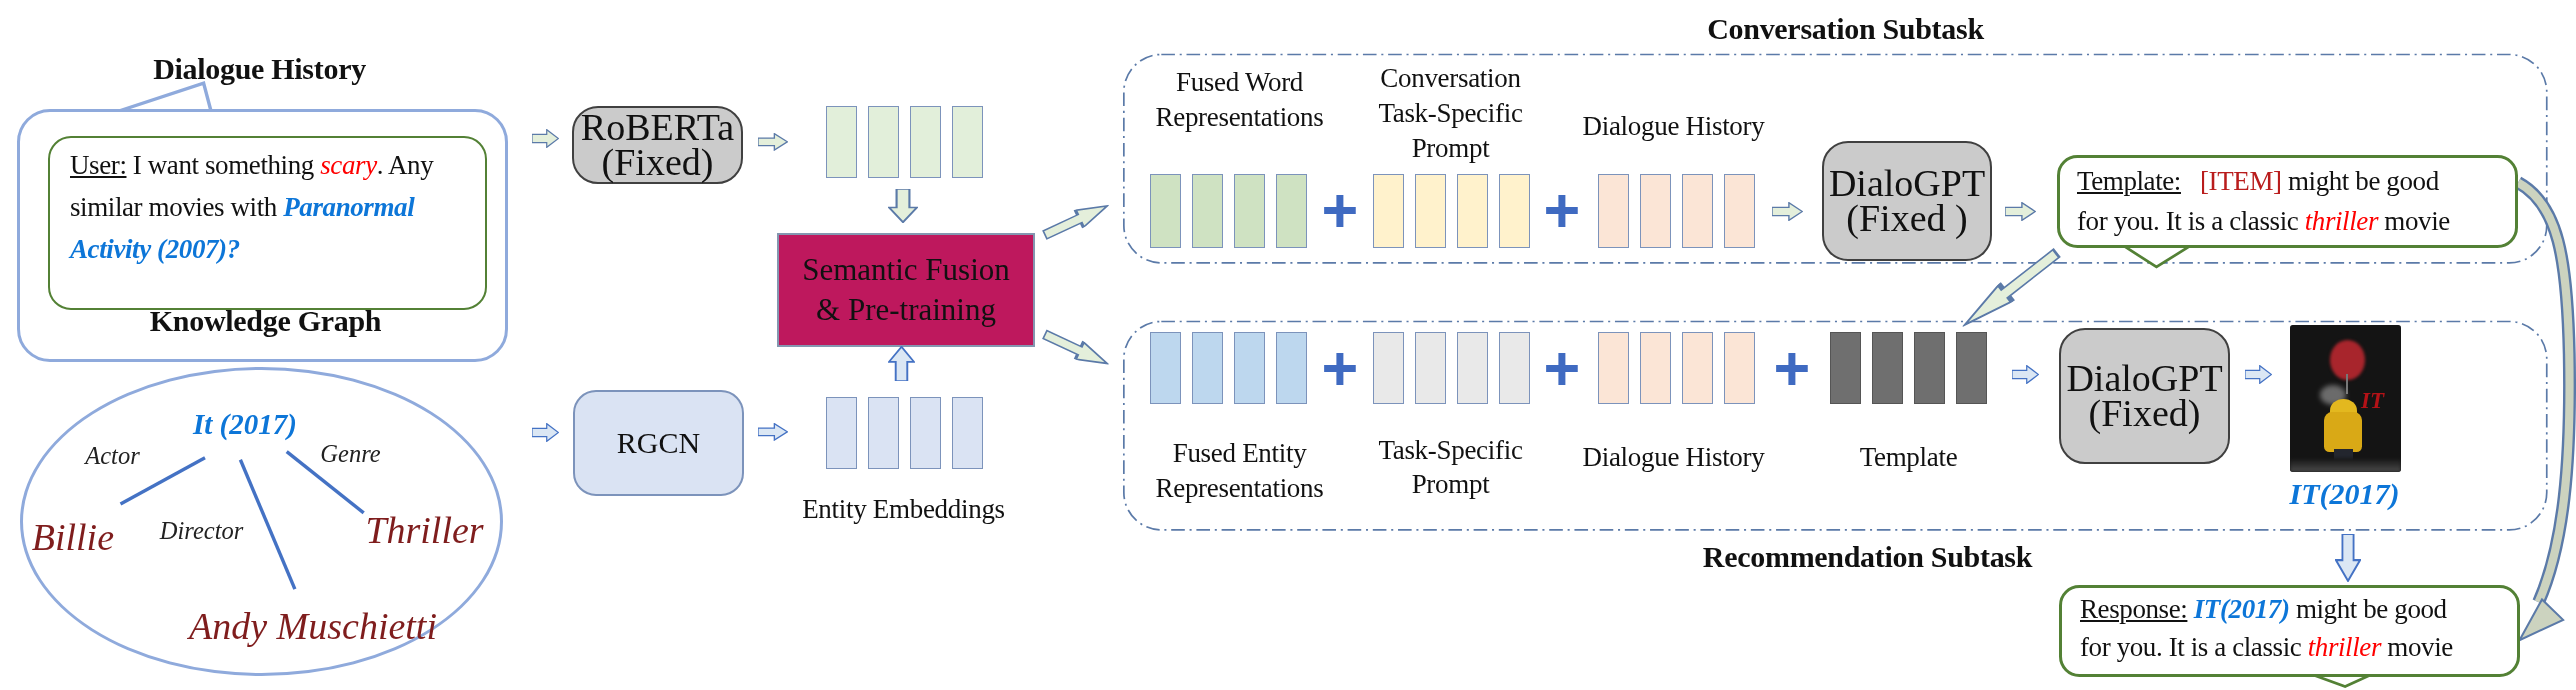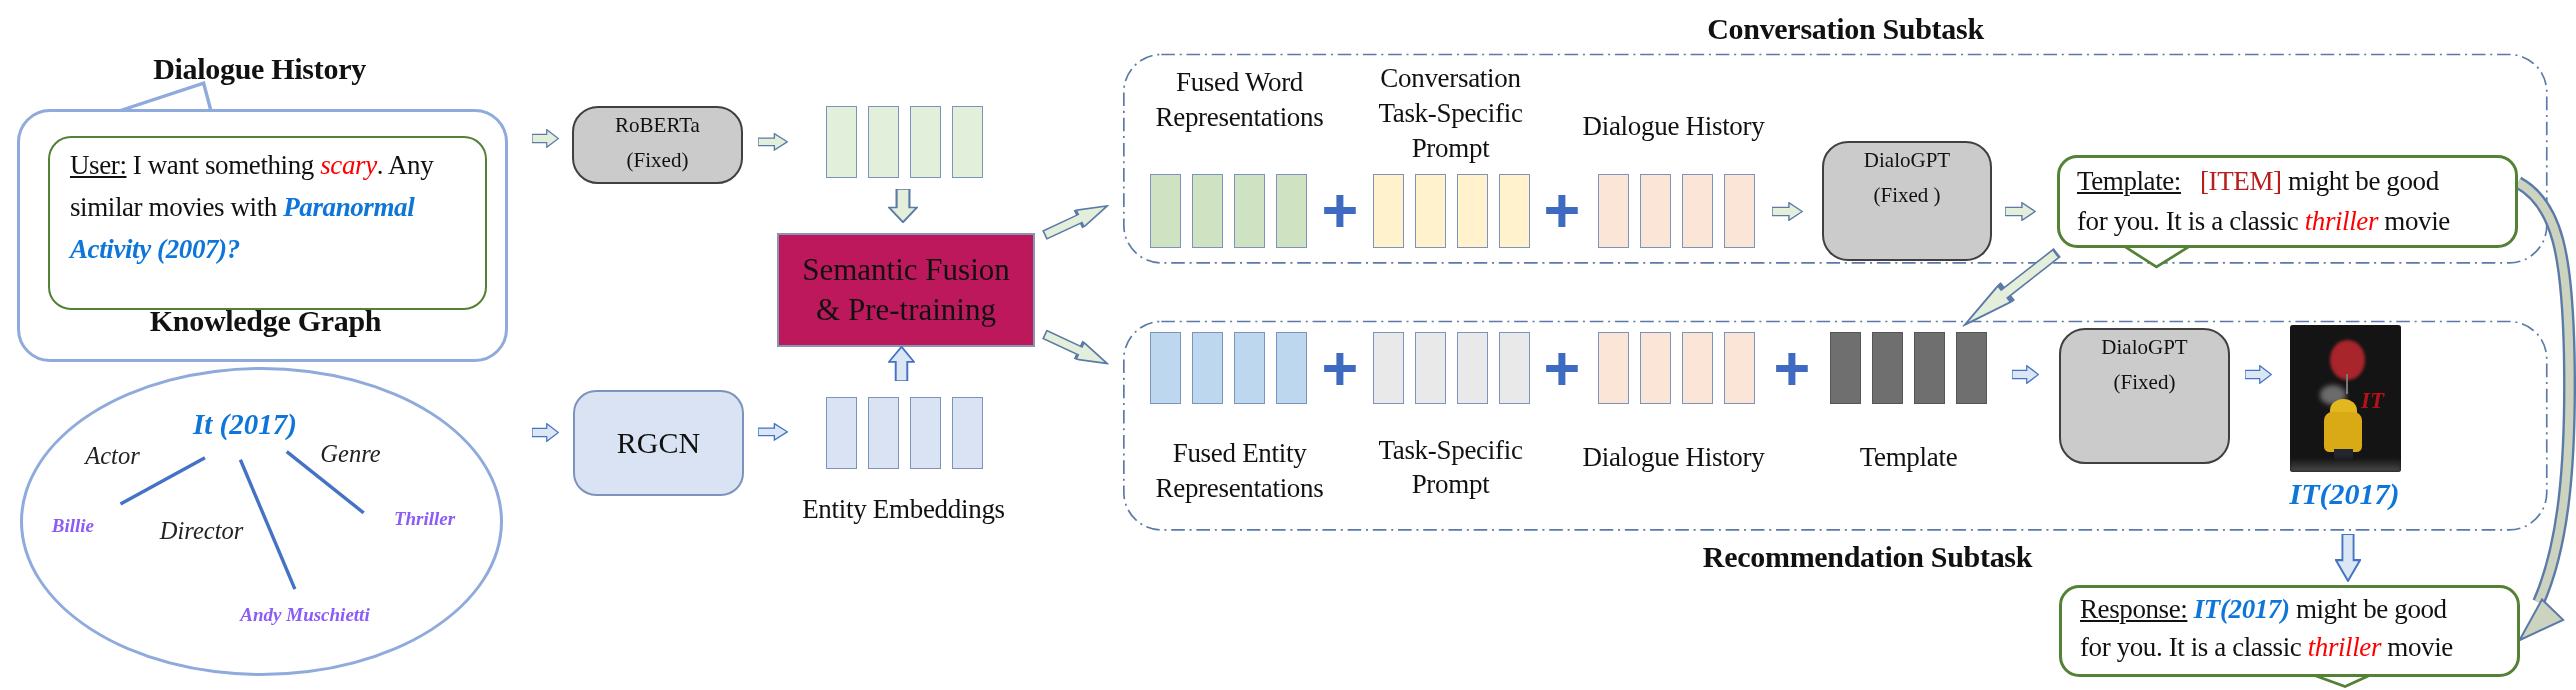--- a/index.html
+++ b/index.html
@@ -13,22 +13,22 @@
   .bubble{background:#fff;border-radius:23px;z-index:2;}
   .bubble.blue{border:3.4px solid #8faadc;}
   .bubble.green{border:2.7px solid #538135;}
   .rich{font-size:27px;line-height:42px;letter-spacing:-0.4px;white-space:pre-wrap;}
   .rich .ln{white-space:pre-wrap;}
   .seg-underline{text-decoration:underline;}
   .seg-blue-bolditalic{color:#0d76d8;font-weight:bold;font-style:italic;}
   .seg-blue-bold{color:#b91c1c;font-weight:normal;}
   .seg-red-bolditalic{color:#ff0000;font-weight:normal;font-style:italic;}
   .modelbox{background:#cbcbcb;border:2px solid #404040;border-radius:26px;display:flex;
-            flex-direction:column;align-items:center;justify-content:flex-start;
-            font-size:21px;line-height:35px;z-index:2;}
+            flex-direction:column;align-items:center;justify-content:center;
+            font-size:38px;line-height:35px;z-index:2;}
   .rgcnbox{background:#dae3f3;border:2px solid #7c93bb;border-radius:23px;display:flex;
            align-items:center;justify-content:center;font-size:30px;z-index:2;}
   .fusionbox{background:#be185d;border:2px solid #8496b0;display:flex;flex-direction:column;
              align-items:center;justify-content:center;font-size:31px;line-height:40px;z-index:2;}
   .bars{display:flex;gap:11px;z-index:2;}
   .bars .bar{width:31px;height:100%;border:1.7px solid #7c93bb;box-sizing:border-box;}
   .bars.c-wordemb .bar{background:#e2efda;}
   .bars.c-fusedword .bar{background:#cfe2c2;}
   .bars.c-yellow .bar{background:#fff2cc;}
   .bars.c-peach .bar{background:#fbe5d6;}
@@ -37,21 +37,21 @@
   .bars.c-gray .bar{background:#e9e9e9;}
   .bars.c-dark .bar{background:#6f6f6f;border-color:#555;}
   .plus{font-family:"Liberation Sans",sans-serif;font-weight:bold;font-size:63px;
         color:#3f6ac1;width:38px;text-align:center;line-height:63px;z-index:2;}
   .arrowbox{z-index:2;}
   .arrowbox svg{display:block;width:100%;height:100%;}
   .arr-green{fill:#e4efdb;stroke:#5b7aa8;stroke-width:2;}
   .arr-blue{fill:#dbe7f4;stroke:#4472c4;stroke-width:2;}
   .kg-node{white-space:nowrap;z-index:2;}
   .kg-it{color:#0d76d8;font-weight:bold;font-style:italic;font-size:29px;}
-  .kg-red{color:#8b5cf6;font-weight:bold;font-style:italic;font-size:19px;}
+  .kg-red{color:#7f1d1d;font-weight:normal;font-style:italic;font-size:38px;}
   .kg-rel{font-style:italic;font-size:24.5px;color:#222;}
   .poster{background:#141414;border-radius:2.7px;overflow:hidden;z-index:3;}
   .poster .balloon{position:absolute;left:40px;top:15px;width:35px;height:40px;border-radius:50%;
                    background:#a8252c;filter:blur(1.4px);}
   .poster .string{position:absolute;left:56px;top:49px;width:2px;height:20.4px;background:#777;filter:blur(0.7px);}
   .poster .face{position:absolute;left:30px;top:60px;width:26px;height:20.4px;border-radius:50%;
                 background:#9a9a9a;opacity:.65;filter:blur(2.7px);}
   .poster .it-mark{position:absolute;left:71px;top:63px;font-family:"Liberation Serif",serif;
                    font-weight:bold;font-style:italic;font-size:23px;color:#b31217;filter:blur(0.7px);}
   .poster .hood{position:absolute;left:40px;top:74px;width:27px;height:23px;border-radius:50% 50% 40% 40%;

